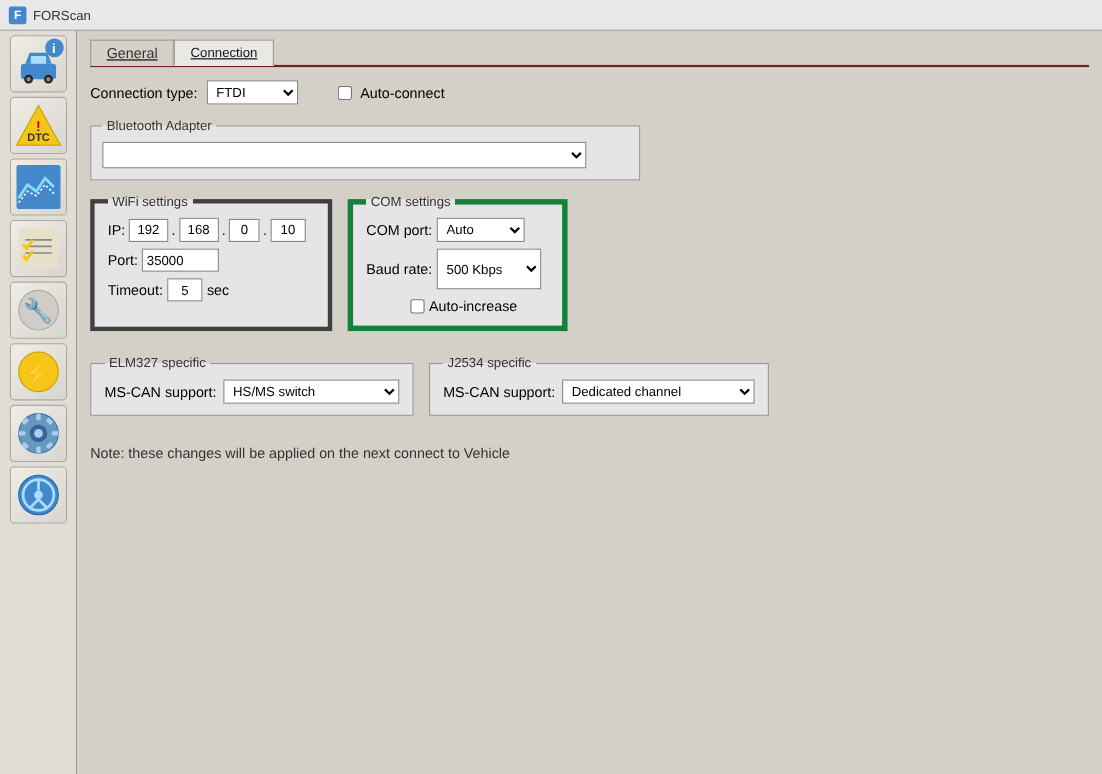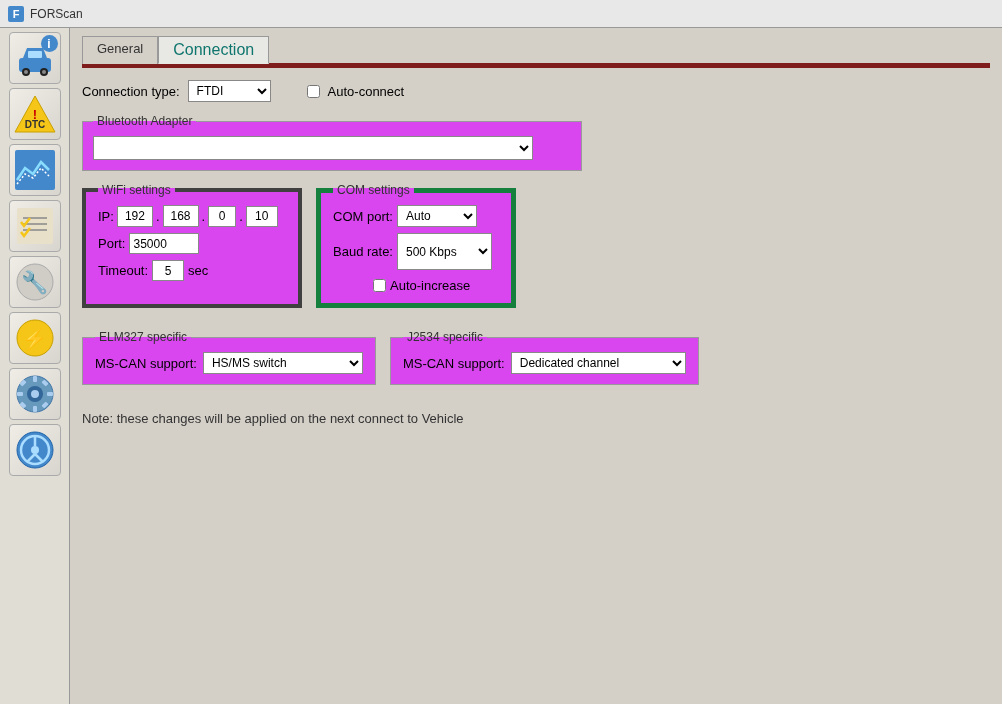--- a/index.html
+++ b/index.html
@@ -107,21 +107,21 @@
       display: flex;
       align-items: center;
       gap: 10px;
       margin-bottom: 14px;
     }
 
     
     fieldset {
       border: 1px solid #999;
       padding: 8px 12px 10px 12px;
-      background: #d946ef;
+      background: #e5e5e5;
       margin-bottom: 10px;
     }
     legend {
       font-size: 12px;
       color: #333;
       padding: 0 4px;
     }
 
     .note-text {
       color: #333;
@@ -227,23 +227,23 @@
         <line x1="22" y1="8" x2="22" y2="18" stroke="#aaddff" stroke-width="2.5"></line>
         <line x1="22" y1="26" x2="14" y2="34" stroke="#aaddff" stroke-width="2.5"></line>
         <line x1="22" y1="26" x2="30" y2="34" stroke="#aaddff" stroke-width="2.5"></line>
       </svg>
     </div>
   </div>
 
   <div class="main-content">
 
     <div style="margin-bottom:12px;">
-      <div style="display:flex; border-bottom: 5px solid #7f1d1d;">
+      <div style="display:flex; border-bottom: 2px solid #7f1d1d; text-decoration: underline;">
         <div class="tab" style="padding:4px 14px;border:1px solid #999;border-bottom:none;background:#d4d0c8;cursor:pointer;font-size:13px;color:#333;margin-bottom:-1px;">General</div>
-        <div class="tab active" style="padding:4px 14px;border:1px solid #999;border-bottom:1px solid #e8e8e4;background:#e8e8e4;cursor:pointer;font-size:16px;color:#0f766e;margin-bottom:-1px;z-index:1;">Connection</div>
+        <div class="tab active" style="padding:4px 14px;border:1px solid #999;border-bottom:1px solid #e8e8e4;background:#e8e8e4;cursor:pointer;font-size:12px;color:#0f172a;margin-bottom:-1px;z-index:1;">Connection</div>
       </div>
     </div>
 
     <div class="connection-type-row" style="display:flex;align-items:center;gap:8px;margin-bottom:12px;">
       <label>Connection type:</label>
       <select style="width:83px;height:22px;font-size:12px;">
         <option>FTDI</option>
         <option>ELM327</option>
         <option>J2534</option>
       </select>

